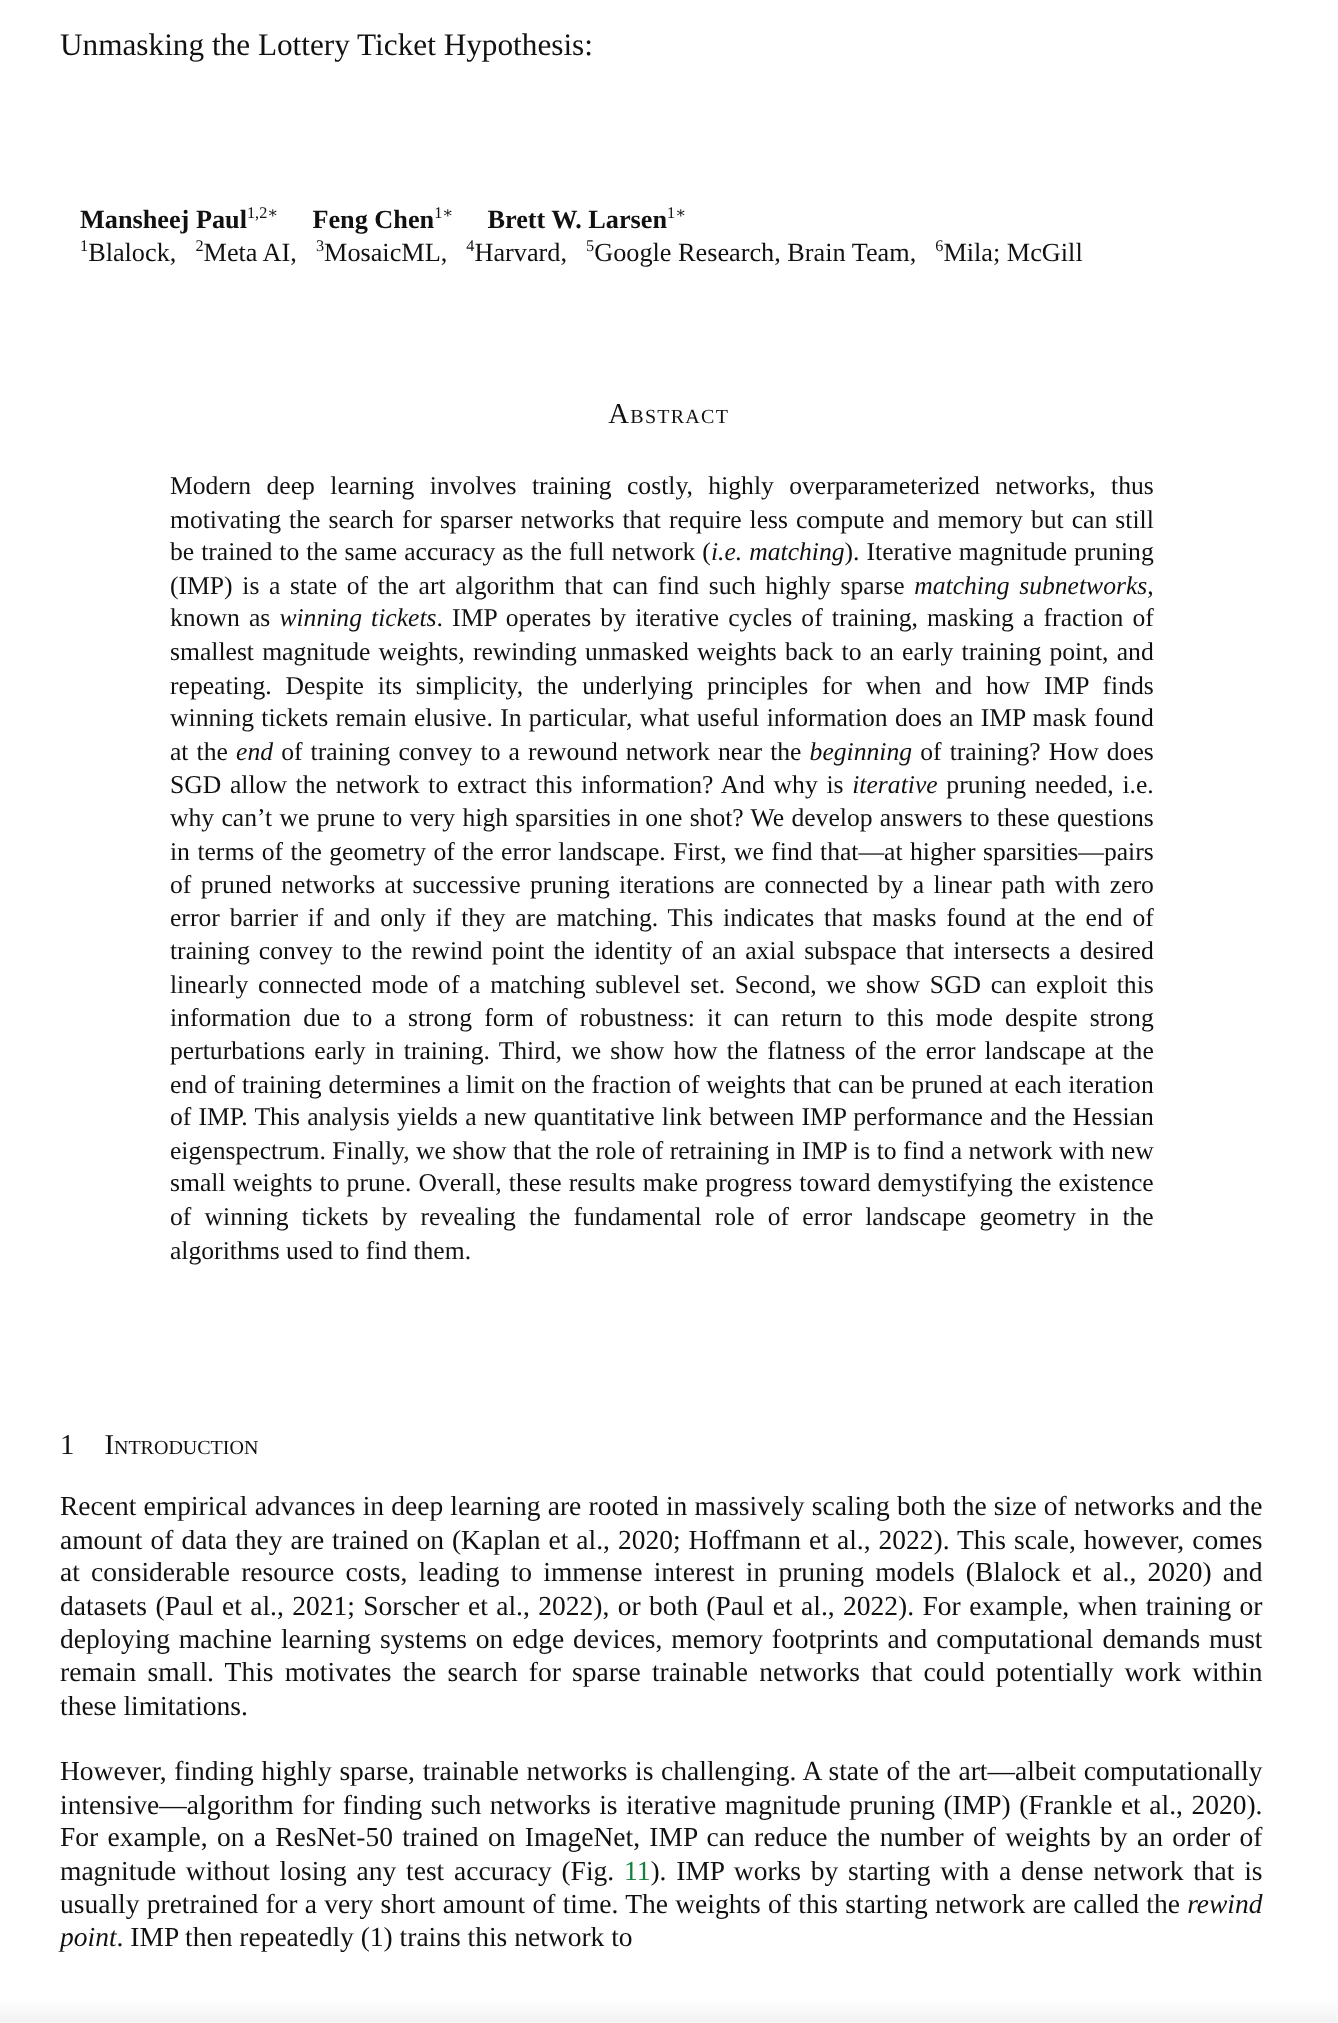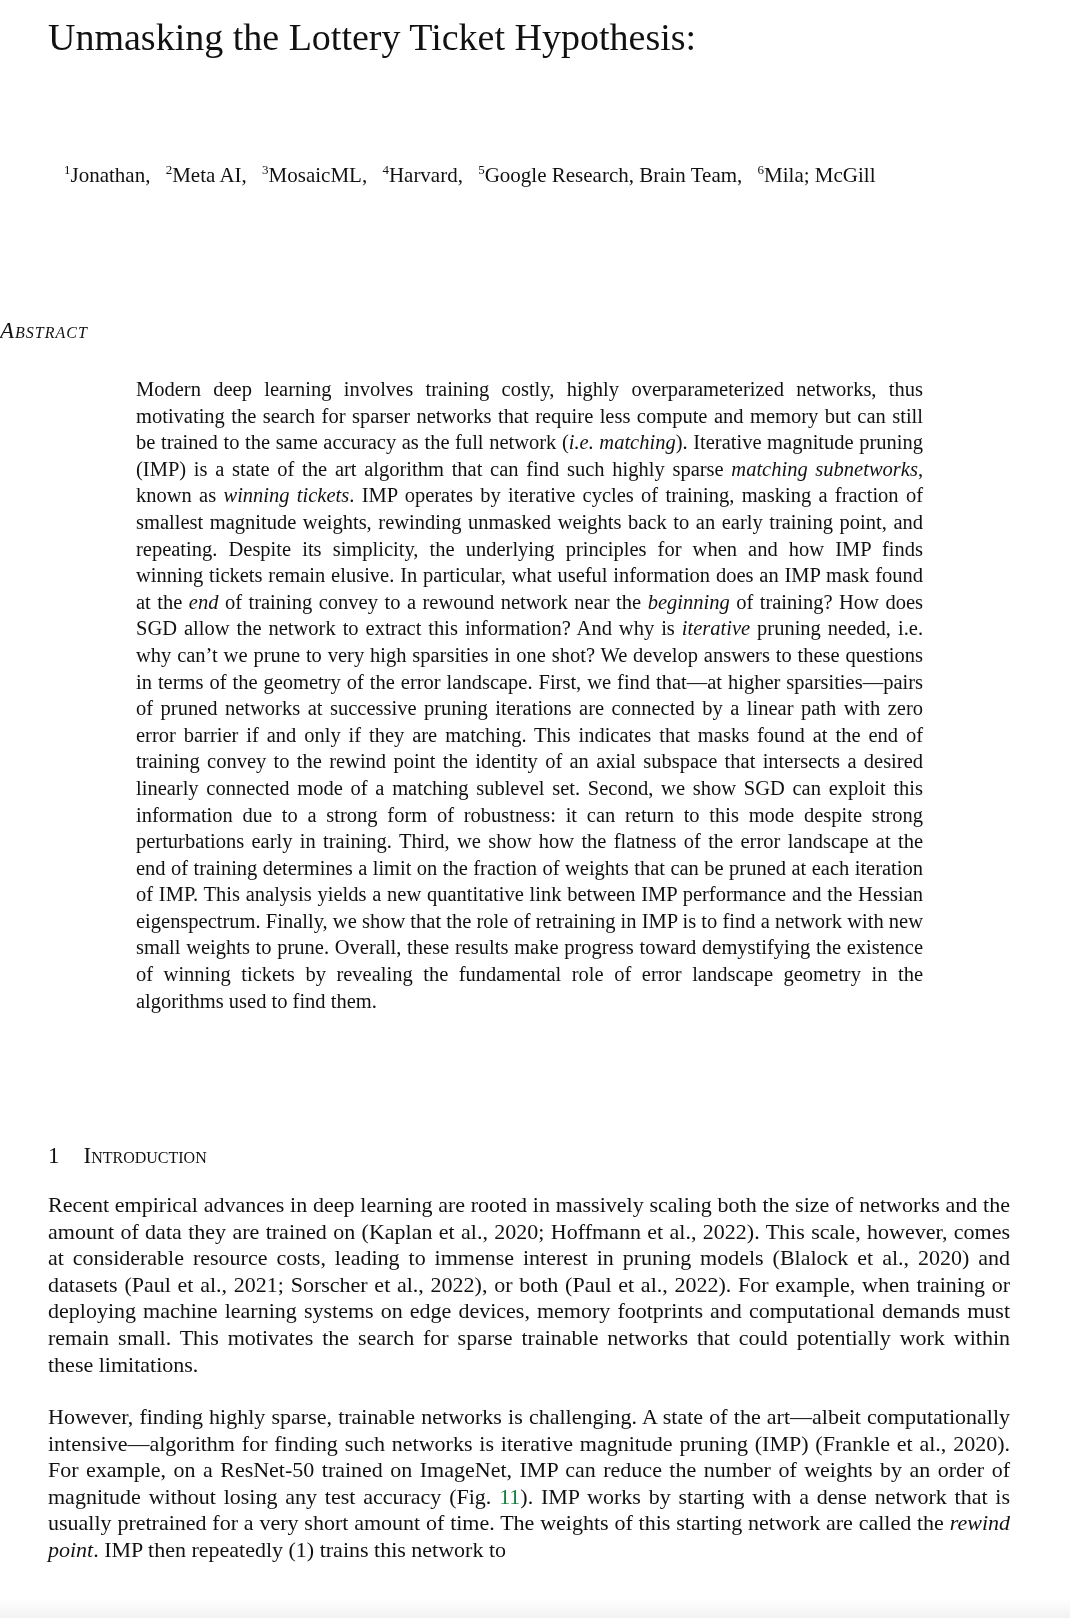--- a/index.html
+++ b/index.html
@@ -2,36 +2,36 @@
 <html><head>
 <meta charset="utf-8">
 <style>
   html, body { margin: 0; padding: 0; background: #ffffff; }
   body {
     width: 1070px; height: 1618px; overflow: hidden; position: relative;
     font-family: "Liberation Serif", "DejaVu Serif", serif; color: #111;
   }
   .title {
     position: absolute; left: 48px; top: 14px; width: 1000px;
-    font-size: 38px; line-height: 46px; font-weight: normal; margin: 0;
+    font-size: 25px; line-height: 46px; font-weight: normal; margin: 0;
   }
   .authors {
     position: absolute; left: 64px; top: 162px; width: 980px;
     font-size: 21px; line-height: 27px;
   }
   .author-row { white-space: nowrap; }
   .author { font-weight: bold; }
   .author + .author { margin-left: 22px; }
   .and { font-weight: bold; margin: 0 24px 0 30px; }
   sup { font-size: 13px; vertical-align: 8px; line-height: 0; font-weight: normal; }
   .affil { white-space: nowrap; font-size: 21px; }
   .affil span + span { margin-left: 10px; }
   .abstract-head {
-    position: absolute; left: 0; top: 318px; width: 1070px; text-align: left;
-    font-size: 23px; letter-spacing: 1px; font-variant: small-caps; font-style: italic;
+    position: absolute; left: 0; top: 318px; width: 1070px; text-align: center;
+    font-size: 23px; letter-spacing: 1px; font-variant: small-caps;
   }
   .abstract {
     position: absolute; left: 136px; top: 376px; width: 787px;
     font-size: 20.5px; line-height: 26.6px; text-align: justify; margin: 0;
     hyphens: manual;
   }
   .section-head {
     position: absolute; left: 48px; top: 1143px;
     font-size: 23px; font-variant: small-caps;
   }
@@ -49,22 +49,27 @@
   }
 </style>
 </head>
 <body>
 
 <h1 class="title">
   <span>Unmasking the Lottery Ticket Hypothesis:</span><br>
 </h1>
 
 <div class="authors">
+  <div class="author-row">
+    <span class="author"><span>Mansheej Paul</span><sup>1,2∗</sup></span>
+    <span class="author"><span>Feng Chen</span><sup>1∗</sup></span>
+    <span class="author"><span>Brett W. Larsen</span><sup>1∗</sup></span>
+  </div>
   <div class="affil">
-    <span><sup>1</sup><span>Jonathan,</span></span>
+    <span><sup>1</sup><span>Blalock,</span></span>
     <span><sup>2</sup><span>Meta AI,</span></span>
     <span><sup>3</sup><span>MosaicML,</span></span>
     <span><sup>4</sup><span>Harvard,</span></span>
     <span><sup>5</sup><span>Google Research, Brain Team,</span></span>
     <span><sup>6</sup><span>Mila; McGill</span></span>
   </div>
 </div>
 
 <div class="abstract-head">Abstract</div>
 

